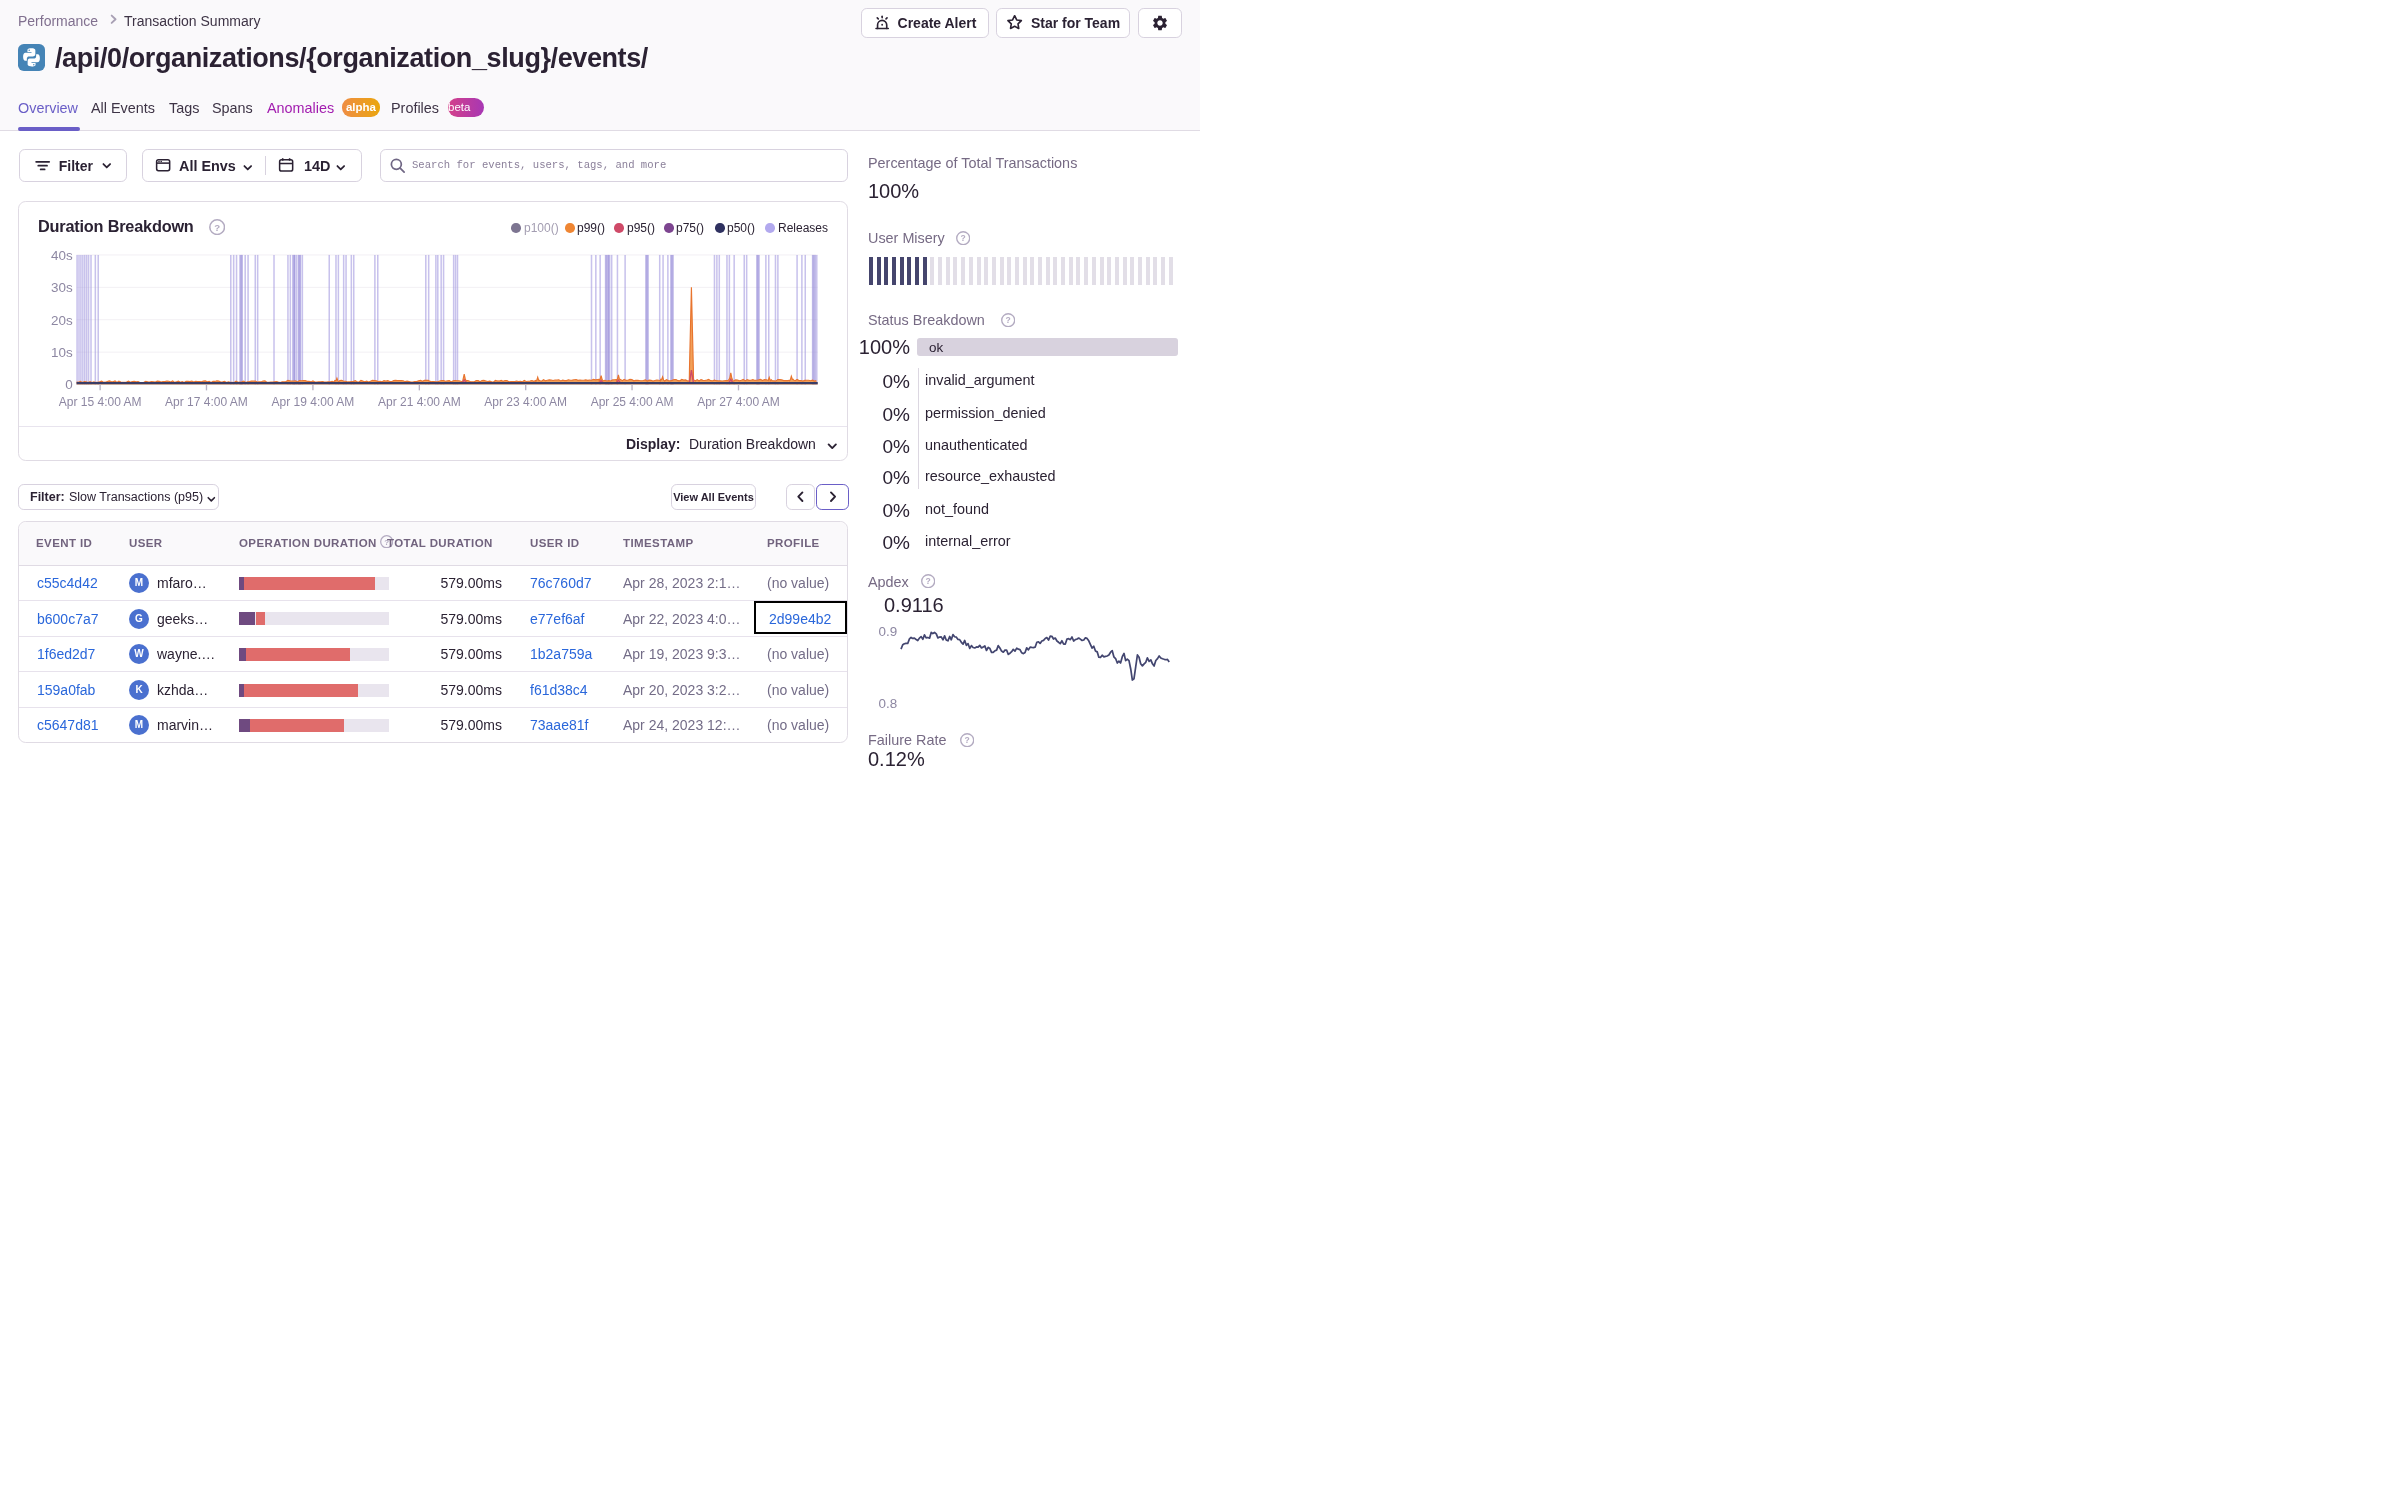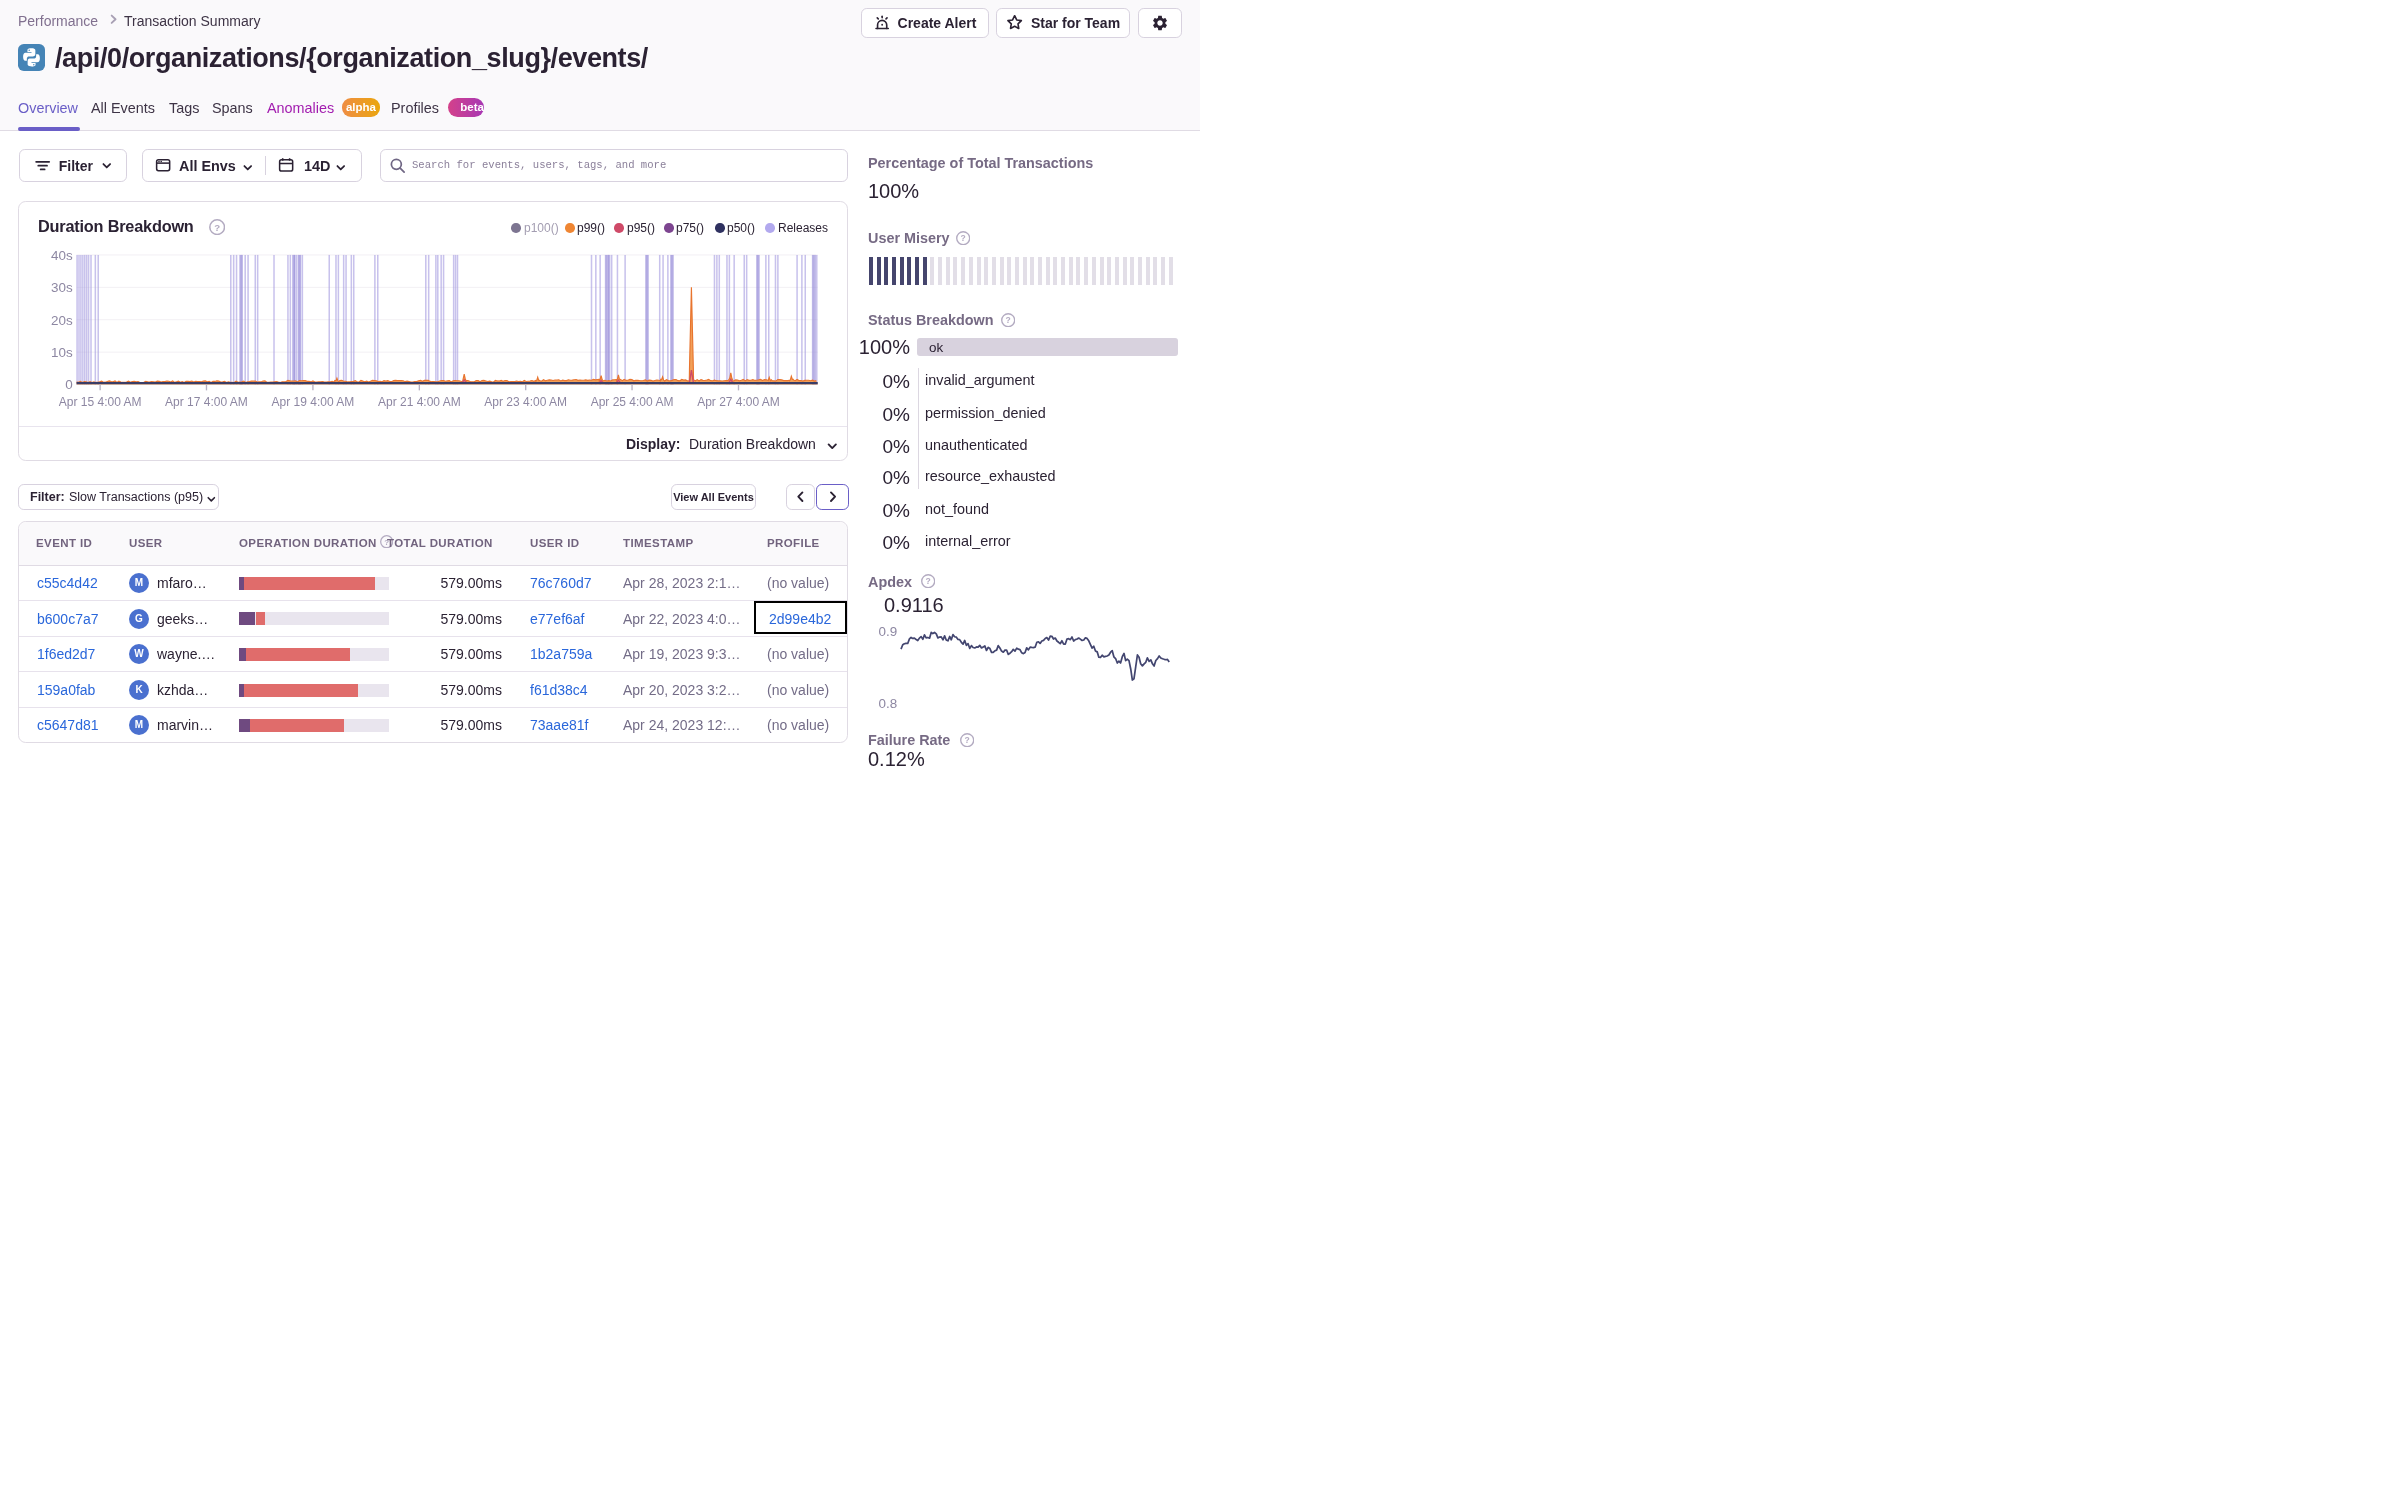--- a/index.html
+++ b/index.html
@@ -1,21 +1,21 @@
 <!DOCTYPE html>
 <html><head><meta charset="utf-8">
 <style>
 * { margin:0; padding:0; box-sizing:border-box; }
 html,body { width:1200px; height:754px; font-family:"Liberation Sans",sans-serif; background:#fff; overflow:hidden; }
 .abs { position:absolute; }
 .btn { position:absolute; background:#fff; border:1px solid #d8d2df; border-radius:5.8px; display:flex; align-items:center; justify-content:center; gap:7.7px; font-weight:700; font-size:14px; color:#2b2233; }
 .lnk { position:absolute; color:#2a67db; font-size:14px; line-height:18px; }
 .cell { position:absolute; color:#2b2233; font-size:14px; line-height:18px; }
 .cellg { position:absolute; color:#736c87; font-size:14px; line-height:18px; }
-.hh { position:absolute; font-weight:700; font-size:14.4px; color:#766a84; line-height:19px; }
+.hh { position:absolute; font-weight:400; font-size:14.4px; color:#766a84; line-height:19px; }
 .thead { position:absolute; font-weight:700; font-size:11.5px; letter-spacing:0.4px; color:#71637e; line-height:15.4px; }
 </style></head>
 <body>
 
 <div class="abs" style="left:0;top:0;width:1200px;height:131px;background:#faf9fb;border-bottom:1px solid #e0dbe4"></div>
 
 <div class="abs" style="left:18px;top:12.5px;font-size:14px;color:#80708f;line-height:17.3px">Performance</div>
 <div class="abs" style="left:107px;top:11.5px"><svg width="12.5" height="12.5" viewBox="0 0 12 12" fill="none" stroke="#a8a0b4" stroke-width="1.8" stroke-linecap="round" stroke-linejoin="round">
       <path d="M4.5 2.5 8.2 6 4.5 9.5"></path>
     </svg></div>
@@ -53,21 +53,21 @@
 </svg>
 <div class="abs" style="left:55px;top:42px;font-size:27px;font-weight:700;color:#2b2233;line-height:32px;letter-spacing:-0.4px">/api/0/organizations/{organization_slug}/events/</div>
 
 <div class="abs" style="left:18px;top:99px;font-size:14.4px;color:#6a5ec7;line-height:18px">Overview</div>
 <div class="abs" style="left:91px;top:99px;font-size:14.4px;color:#3e3446;line-height:18px">All Events</div>
 <div class="abs" style="left:169px;top:99px;font-size:14.4px;color:#3e3446;line-height:18px">Tags</div>
 <div class="abs" style="left:212px;top:99px;font-size:14.4px;color:#3e3446;line-height:18px">Spans</div>
 <div class="abs" style="left:267px;top:99px;font-size:14.4px;color:#a21caf;line-height:18px">Anomalies</div>
 <div class="abs" style="left:342px;top:98px;width:38px;height:19px;border-radius:9px;background:linear-gradient(90deg,#ef8d44,#eaa60e);color:#fff;font-size:11.5px;font-weight:700;text-align:center;line-height:19px">alpha</div>
 <div class="abs" style="left:391px;top:99px;font-size:14.4px;color:#3e3446;line-height:18px">Profiles</div>
-<div class="abs" style="left:448px;top:98px;width:36px;height:19px;border-radius:9.6px;background:linear-gradient(90deg,#d4418a,#a737b4);color:#fff;font-size:11.5px;font-weight:700;text-align:right;line-height:19px">beta</div>
+<div class="abs" style="left:448px;top:98px;width:36px;height:19px;border-radius:9.6px;background:linear-gradient(90deg,#d4418a,#a737b4);color:#fff;font-size:11.5px;font-weight:400;text-align:left;line-height:19px">beta</div>
 <div class="abs" style="left:18px;top:127px;width:62px;height:3.8px;border-radius:1.9px;background:#6a5ec7"></div>
 
 <div class="btn" style="left:19px;top:149px;width:108px;height:33px">
     <svg width="17.3" height="17.3" viewBox="0 0 16 16" stroke="#2b2233" stroke-width="1.7" stroke-linecap="round">
 <line x1="2" y1="4.5" x2="14" y2="4.5"></line>
       <line x1="4" y1="8" x2="12" y2="8"></line>
       <line x1="6.2" y1="11.5" x2="9.8" y2="11.5"></line>
 </svg>
     <span>Filter</span>
     <svg width="11.5" height="11.5" viewBox="0 0 12 12" fill="none" stroke="#2b2233" stroke-width="1.8" stroke-linecap="round" stroke-linejoin="round">

